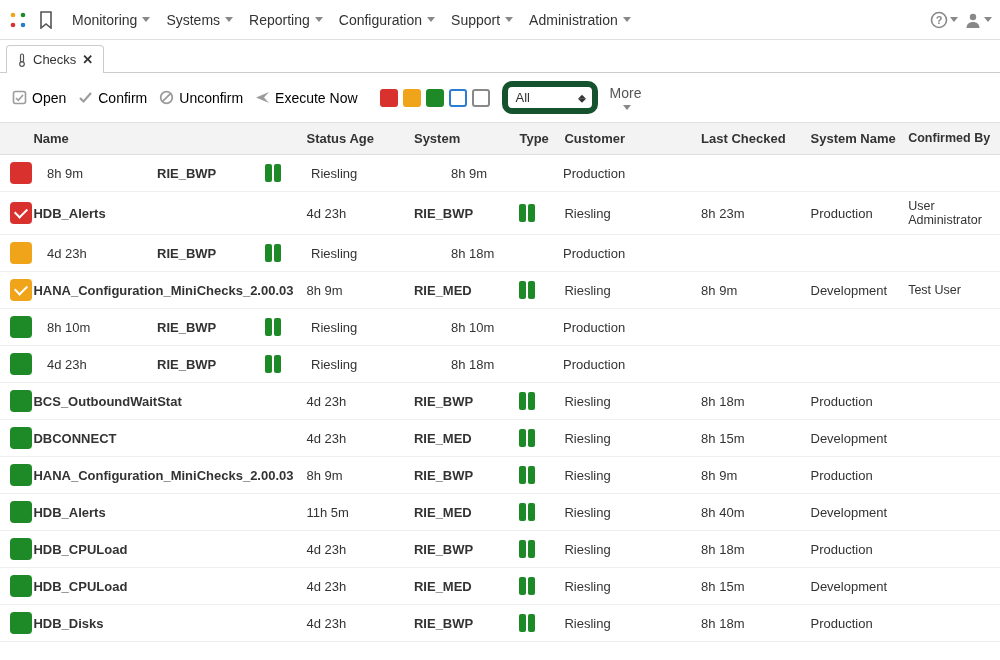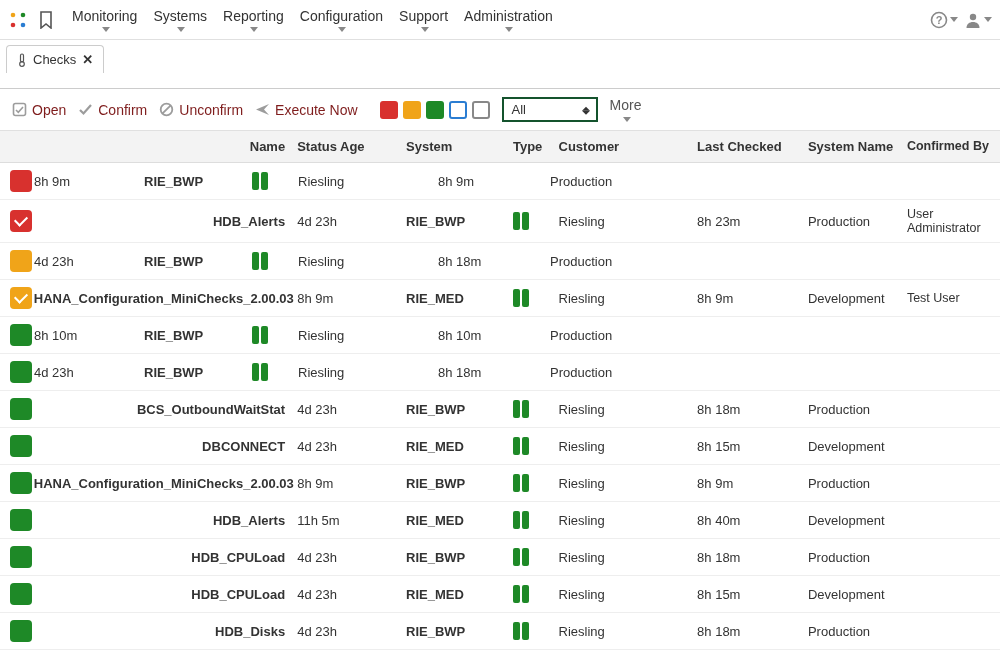--- a/index.html
+++ b/index.html
@@ -28,42 +28,41 @@
     display: flex; align-items: center; justify-content: center;
     color: #555;
   }
   .nav-item {
     display: flex; align-items: center;
     padding: 4px 8px;
     color: #333;
     cursor: pointer;
     gap: 3px;
     font-size: 14px;
-    flex-direction: column;
   }
   .caret {
     display: inline-block;
     width: 0; height: 0;
     border-left: 4px solid transparent;
     border-right: 4px solid transparent;
     border-top: 5px solid #888;
     margin-left: 2px;
   }
   .spacer { flex: 1; }
   .icon-btn {
     width: 28px; height: 28px;
     display: flex; align-items: center; justify-content: center;
     color: #777;
     cursor: pointer;
   }
   
   .tabbar {
     display: flex;
     align-items: flex-end;
-    padding: 4px 6px 16px 6px;
+    padding: 4px 6px 0 6px;
     border-bottom: 1px solid #ccc;
     background: #fff;
   }
   .tab {
     display: flex; align-items: center;
     gap: 6px;
     padding: 6px 10px;
     border: 1px solid #ccc;
     border-bottom: none;
     border-top-left-radius: 4px;
@@ -81,40 +80,40 @@
   
   .toolbar {
     display: flex; align-items: center;
     gap: 12px;
     padding: 8px 12px;
     border-bottom: 1px solid #e0e0e0;
   }
   .tb-btn {
     display: flex; align-items: center;
     gap: 5px;
-    color: #7f1d1d;
+    color: #000000;
     cursor: pointer;
     font-size: 14px;
   }
   .status-legend {
     display: flex; gap: 5px; align-items: center;
     margin-left: 10px;
   }
   .status-sq {
     width: 18px; height: 18px;
     border-radius: 3px;
   }
   .status-red { background: #d8312e; }
   .status-orange { background: #f0a419; }
   .status-green { background: #1e8927; }
   .status-blue { border: 2px solid #2a7dd2; background: #fff; }
   .status-gray { border: 2px solid #888; background: #fff; }
   .select {
-    border: 2px solid #14532d;
-    border-radius: 0;
+    border: 6px solid #14532d;
+    border-radius: 10px;
     padding: 3px 22px 3px 8px;
     position: relative;
     min-width: 96px;
     font-size: 13px;
     background: #fff;
   }
   .select::after {
     content: "";
     position: absolute;
     right: 6px; top: 50%;
@@ -150,22 +149,22 @@
     border-bottom: 1px solid #ddd;
     padding: 8px 0;
   }
   .trow {
     display: flex;
     align-items: center;
     border-bottom: 1px solid #eee;
     padding: 7px 0;
   }
   .col-status { width: 34px; padding-left: 10px; display:flex; align-items:center; }
-  .col-name { width: 266px; font-weight: 600; overflow: hidden; white-space: nowrap; text-overflow: clip; padding-right:12px;text-align:right;}
-  .col-age { width: 110px; }
+  .col-name { width: 266px; font-weight: 600; overflow: hidden; white-space: nowrap; text-overflow: clip; padding-right:12px;}
+  .col-age { width: 110px; margin-left: 13px; }
   .col-system { width: 108px; font-weight:600;}
   .col-type { width: 46px; display:flex; align-items:center;}
   .col-customer { width: 140px; }
   .col-last { width: 112px; }
   .col-role { width: 100px; }
   .col-confirmed { width: 94px; font-size:12.5px;}
   .thead .col-name, .thead .col-system { font-weight: 600; }
   .thead > div { font-weight: 600; }
   .status-box {
     width: 22px; height: 22px;

